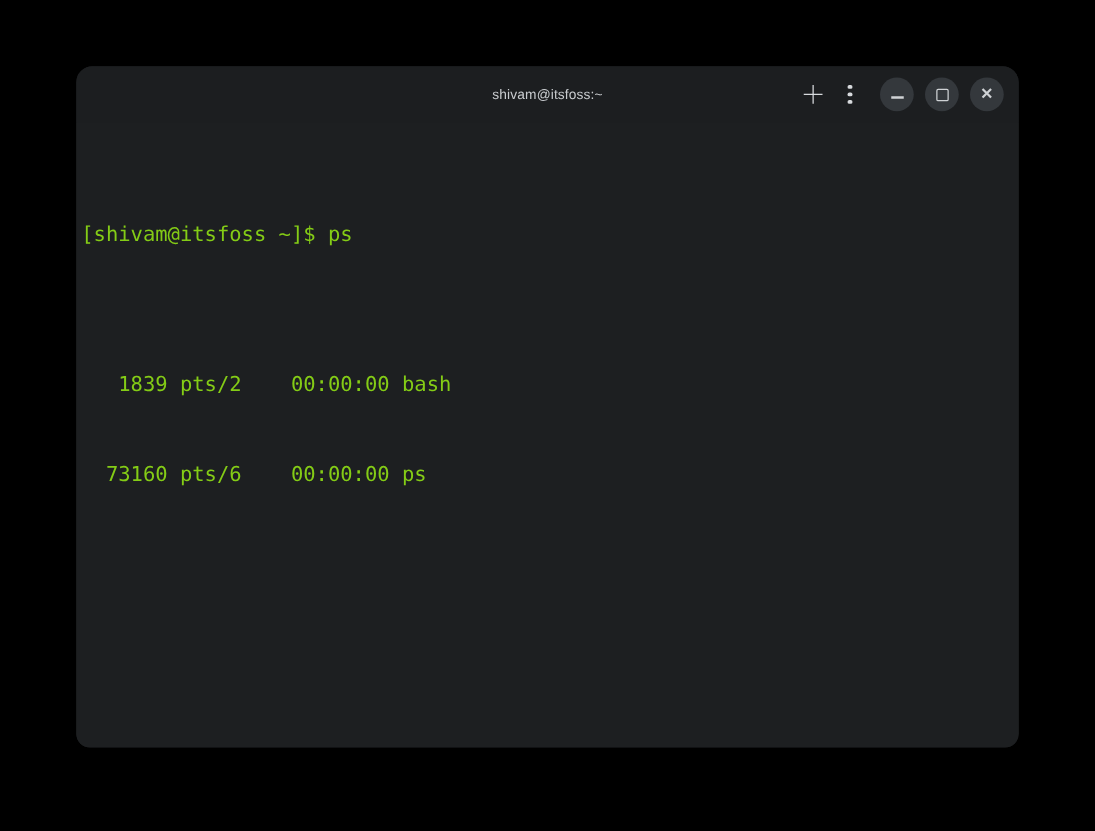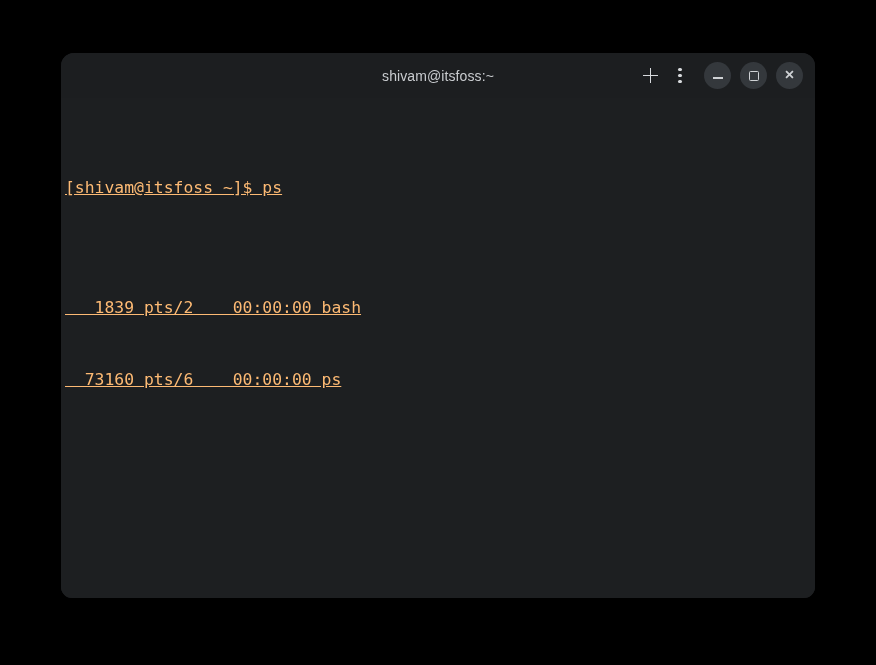--- a/index.html
+++ b/index.html
@@ -38,21 +38,21 @@
     height: 45px;
     flex: 0 0 45px;
     background: #1c1e20;
     display: flex;
     align-items: center;
     justify-content: center;
   }
 
   #window-title {
     font-family: "Liberation Sans", sans-serif;
-    font-size: 14px;
+    font-size: 11px;
     color: #c9cccf;
     letter-spacing: 0.1px;
     white-space: nowrap;
     user-select: none;
   }
 
   #titlebar-controls {
     position: absolute;
     right: 12px;
     top: 0;
@@ -147,21 +147,21 @@
     font-family: "DejaVu Sans Mono", monospace;
     font-size: 16.4px;
     line-height: 24px;
     white-space: pre;
     padding-left: 4px;
     color: #d4d4d4;
   }
 
   .line { height: 24px; }
 
-  .c-default { color: #fdba74; text-decoration: underline; }
+  .c-default { color: #84cc16; }
 </style>
 </head>
 <body>
 
 <div id="stage">
 
   <div id="terminal-window">
 
     <div id="titlebar">
       <div id="window-title">shivam@itsfoss:~</div>

